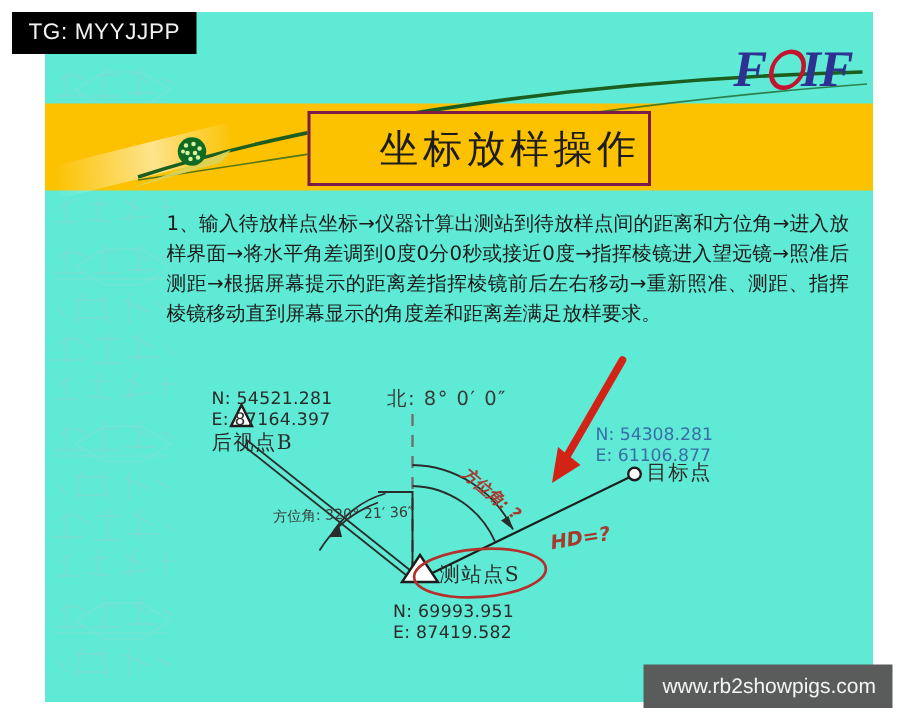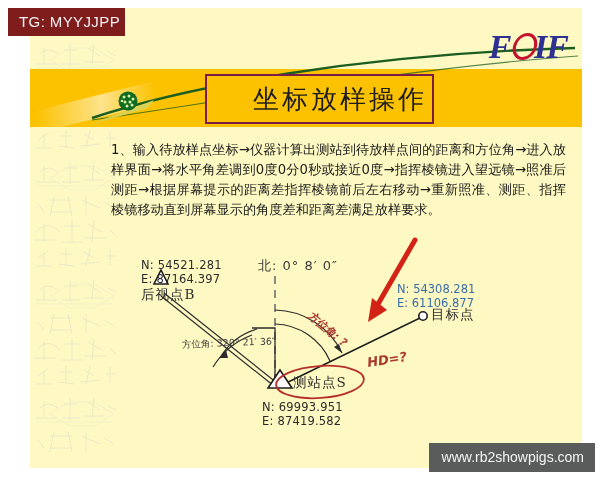--- a/index.html
+++ b/index.html
@@ -16,25 +16,25 @@
     height: 480px;
     overflow: hidden;
     background: #ffffff;
   }
 
   
   .tg-badge {
     position: absolute;
     left: 8px;
     top: 8px;
-    background: #7f1d1d;
+    background: #000000;
     color: #f2f2f2;
     font-size: 15px;
     letter-spacing: 0.4px;
-    padding: 5px 5px 6px 11px;
+    padding: 5px 11px 6px 11px;
     z-index: 40;
     white-space: nowrap;
     font-family: "Liberation Sans", sans-serif;
   }
   .site-badge {
     position: absolute;
     right: 5px;
     bottom: 8px;
     background: #5a5c5c;
     color: #f4f4f4;
@@ -45,21 +45,21 @@
     font-family: "Liberation Sans", sans-serif;
   }
 
   
   .page {
     position: absolute;
     left: 30px;
     top: 8px;
     width: 552px;
     height: 460px;
-    background: #fef9c3;
+    background: #5eead4;
     overflow: hidden;
   }
 
   
   .pattern {
     position: absolute;
     left: 0;
     top: 0;
     width: 88px;
     height: 460px;
@@ -321,21 +321,21 @@
           <polygon points="338,86 342,62 357,74" fill="#d32216"></polygon>
         </g>
       </svg>
 
       
       <div class="dlabel coord" style="left:111px; top:22px;">N: 54521.281</div>
       <div class="dlabel coord" style="left:111px; top:36px;">E: 87164.397</div>
       <div class="dlabel ptname" style="left:111px; top:50px;">后视点B</div>
 
       
-      <div class="dlabel north" style="left:228px; top:21px;">北: 0° 8′ 0″</div>
+      <div class="dlabel north" style="left:228px; top:21px;">北: 8° 0′ 0″</div>
 
       
       <div class="dlabel azlabel" style="left:152px; top:101px;">方位角: 320° 21′ 36″</div>
 
       
       <div class="dlabel hand" style="left:284px; top:72px; transform:rotate(40deg); transform-origin:left top;">方位角: ?</div>
 
       
       <div class="dlabel hand" style="left:337px; top:116px; transform:rotate(-9deg); font-size:13px;">HD=?</div>
 

